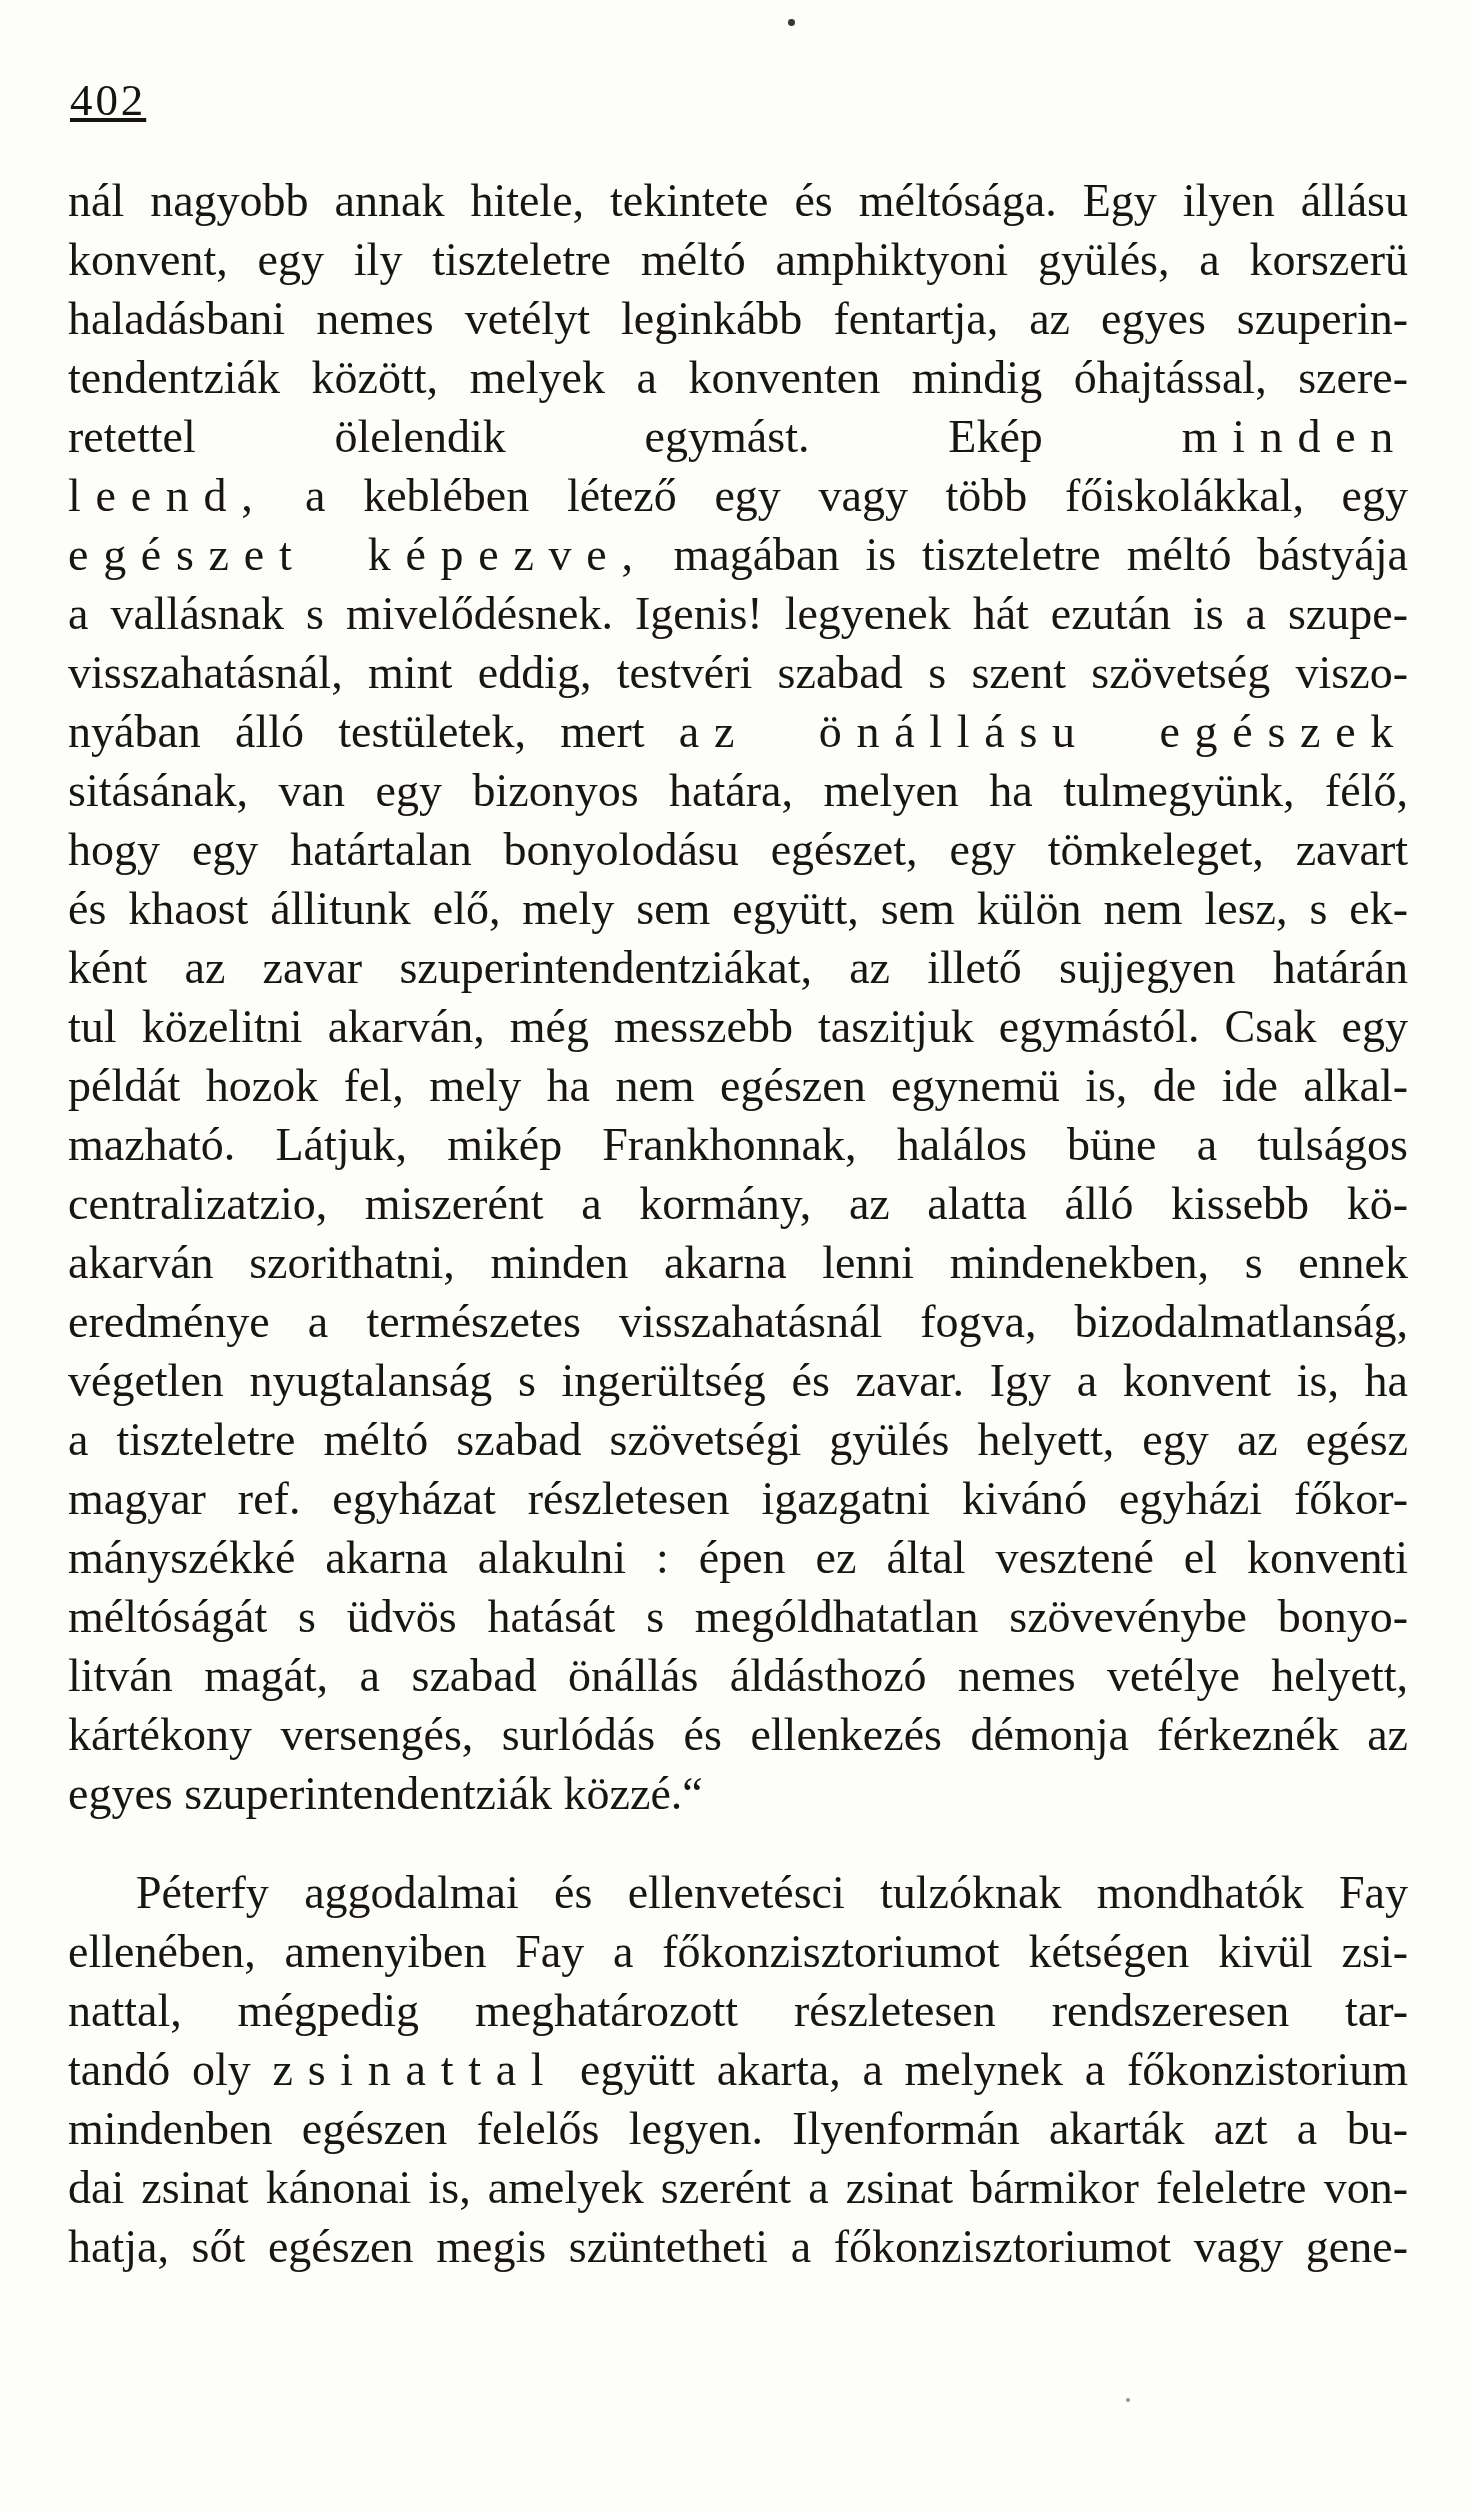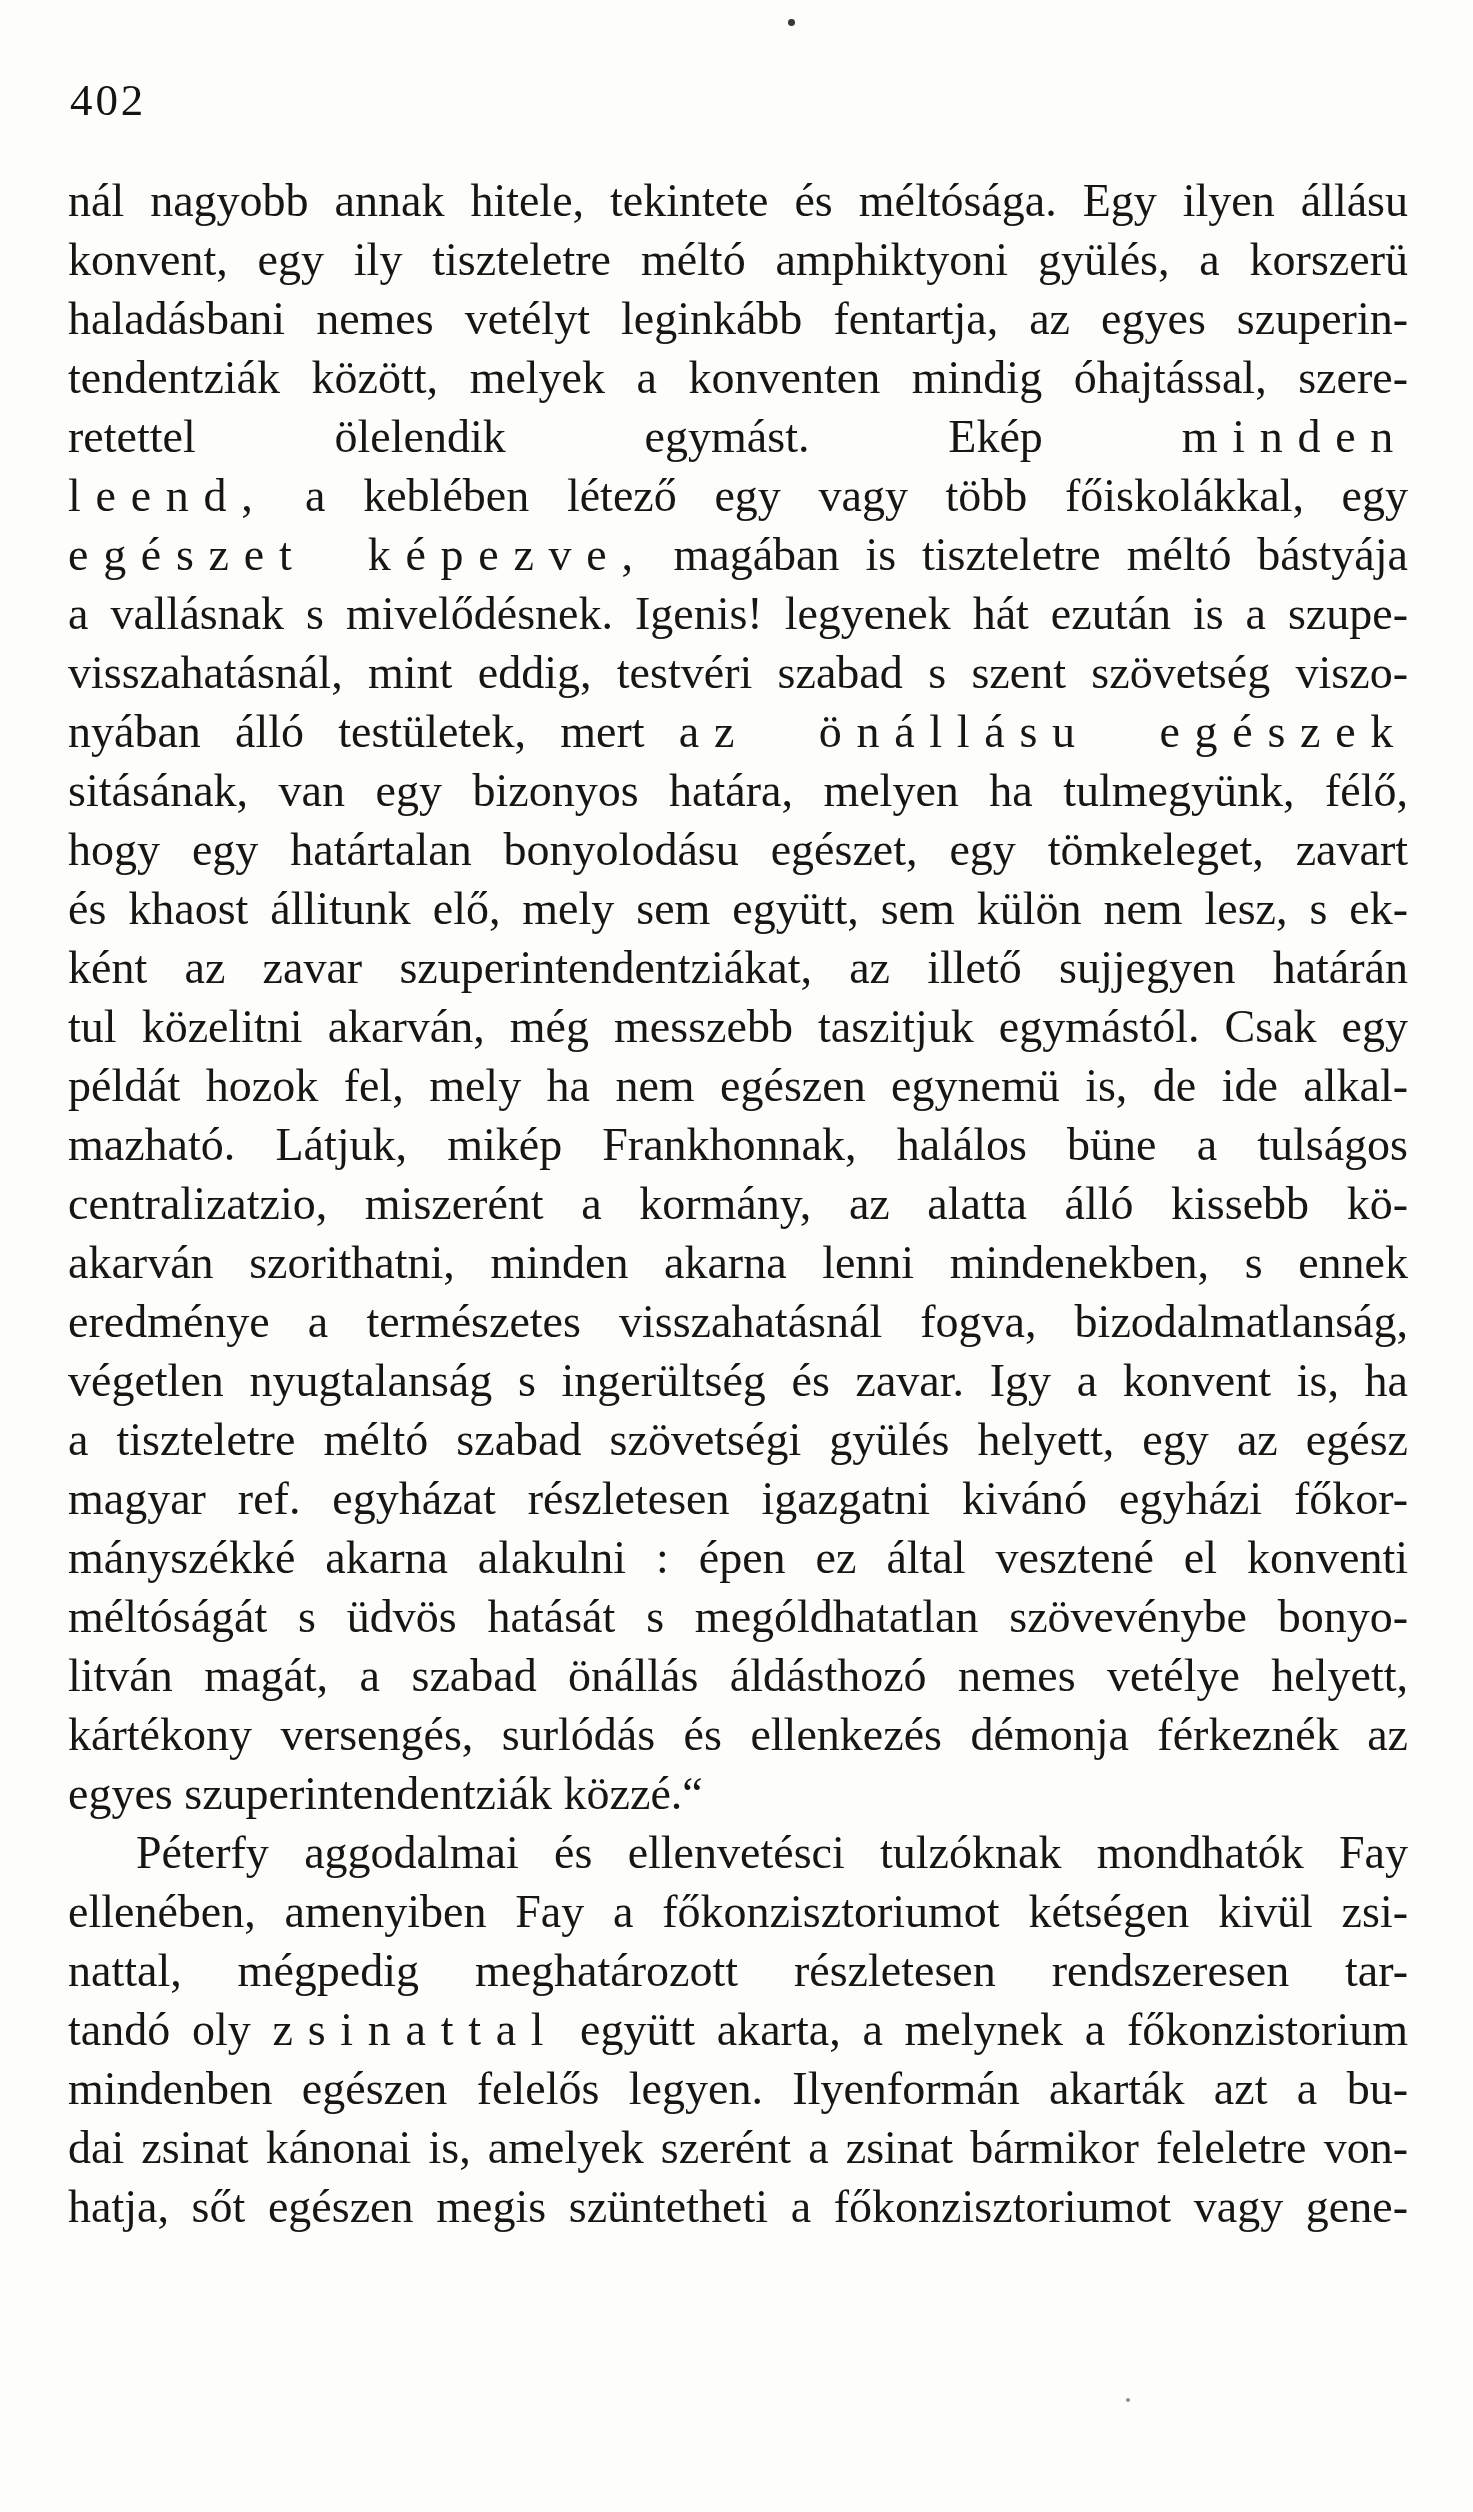--- a/index.html
+++ b/index.html
@@ -17,20 +17,21 @@
     color: #181512;
     overflow: hidden;
   }
   .page-number {
     position: absolute;
     left: 70px;
     top: 74px;
     font-size: 45px;
     letter-spacing: 2.9px;
     color: #161310;
+    text-decoration: underline;
   }
   .speck {
     position: absolute;
     border-radius: 50%;
     background: #3a3834;
   }
   .speck-top    { left: 788px; top: 19.4px;  width: 6.8px; height: 6.8px; }
   .speck-bottom { left: 1126px; top: 2398px; width: 3.9px; height: 3.9px; opacity: .55; }
   .text-block {
     position: absolute;
@@ -44,20 +45,21 @@
     font-size: 46px;
     text-align: justify;
     text-align-last: justify;
     overflow: hidden;
   }
   .line.nl {               
     text-align-last: left;
   }
   .line.ind {              
     padding-left: 68px;
+    margin-top: 40px;
   }
   .sp {                    
     letter-spacing: 0.32em;
     word-spacing: 0.45em;
   }
 </style>
 </head>
 <body>
 
 <div class="page">

